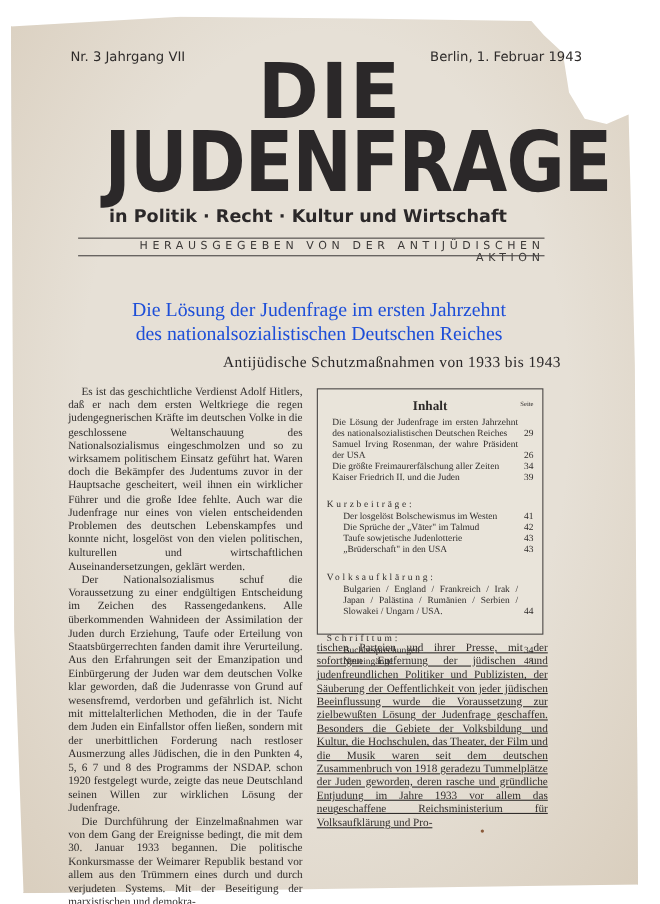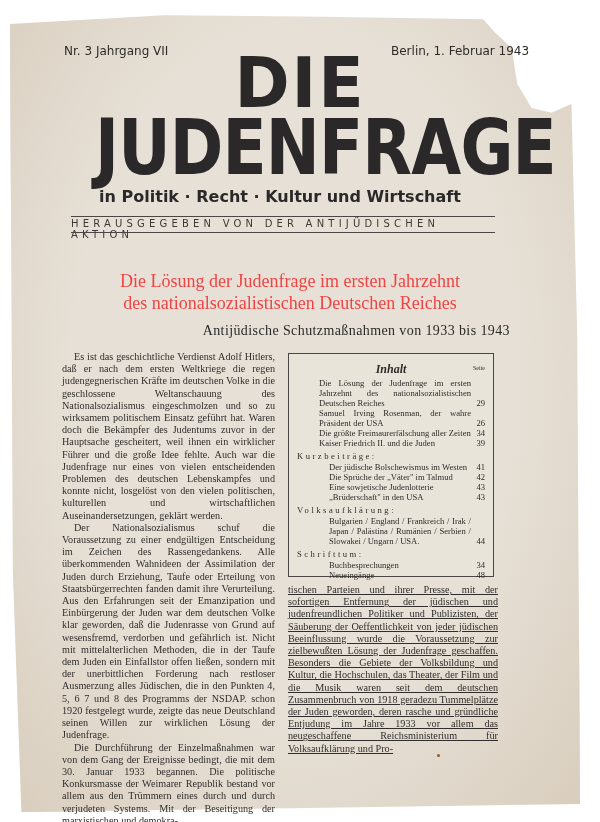--- a/index.html
+++ b/index.html
@@ -8,36 +8,36 @@
     clip-path:polygon(0 1.5%,27% 0.4%,55% 0.6%,83% 0.9%,85% 2.5%,88% 4.5%,89% 9%,91.5% 12%,95% 12.6%,98.5% 11.5%,99.5% 40%,100% 99%,2% 100%,0.5% 70%);
     box-shadow:0 1px 3px rgba(0,0,0,.25);}
   .page:before{content:"";position:absolute;inset:0;background:radial-gradient(ellipse at 50% 45%,rgba(255,255,255,0) 55%,rgba(170,140,100,.22) 100%);}
   .masthead-meta{position:absolute;top:44px;font-family:"DejaVu Sans",sans-serif;font-size:12px;color:#2e2b2a;}
   .meta-left{left:64px;}
   .meta-right{left:391px;}
   .title-die{position:absolute;left:50px;width:500px;top:48px;text-align:center;font-family:"DejaVu Sans",sans-serif;font-weight:bold;font-size:70px;letter-spacing:2px;line-height:70px;color:#2b2829;transform:scaleX(.95);}
   .title-main{position:absolute;left:62px;width:440px;top:108px;text-align:center;font-family:"DejaVu Sans",sans-serif;font-weight:bold;font-size:76px;line-height:80px;letter-spacing:-1px;color:#2b2829;transform:scaleX(.85);transform-origin:center;}
   .subtitle{position:absolute;left:60px;width:440px;top:187px;text-align:center;font-family:"DejaVu Sans",sans-serif;font-weight:bold;font-size:16px;color:#2b2829;}
   .rule{position:absolute;left:71px;width:424px;height:1px;background:#4a4645;}
-  .publisher{position:absolute;left:71px;width:424px;top:218px;text-align:left;font-family:"DejaVu Sans",sans-serif;font-size:10px;letter-spacing:4.2px;color:#3b3837;}
-  .headline{position:absolute;left:70px;width:440px;top:270px;text-align:center;font-size:18px;line-height:22px;color:#ef4444;}
+  .publisher{position:absolute;left:71px;width:424px;top:218px;text-align:right;font-family:"DejaVu Sans",sans-serif;font-size:10px;letter-spacing:4.2px;color:#3b3837;}
+  .headline{position:absolute;left:70px;width:440px;top:270px;text-align:center;font-size:18px;line-height:22px;color:#1d4ed8;}
   .subheadline{position:absolute;left:70px;width:440px;top:323px;text-align:right;font-size:14px;font-weight:normal;letter-spacing:.4px;color:#2b2829;}
   .col{position:absolute;font-size:10.2px;line-height:12.2px;text-align:justify;color:#302d2c;}
   .col p{margin:0;text-indent:12px;}
   .col-left{left:62px;top:351px;width:213px;}
   .col-right{left:288px;top:584px;width:210px;text-decoration:underline;}
   .toc{position:absolute;left:288px;top:353px;width:204px;height:222px;border:1.5px solid #4a4645;background:#e9e4da;}
   .toc-head{position:relative;height:22px;}
-  .toc-title{position:absolute;left:0;right:0;top:8px;text-align:center;font-weight:bold;font-size:12px;font-style:italic;}
+  .toc-title{position:absolute;left:0;right:0;top:8px;text-align:center;font-weight:bold;font-size:12px;}
   .toc-seite{position:absolute;right:8px;top:11px;font-size:6px;}
   .toc-list{padding:2px 8px 0 13px;font-size:8.6px;line-height:10px;}
   .toc-item{display:flex;align-items:flex-end;}
-  .toc-item .txt{flex:1;text-align:justify;margin-left:17px;}
+  .toc-item .txt{flex:1;text-align:justify;}
   .toc-item .pg{width:14px;text-align:right;}
-  .toc-sec{font-size:8.6px;letter-spacing:2.5px;margin:3px 0 1px -5px;}
+  .toc-sec{font-size:8.6px;letter-spacing:2.5px;margin:15px 0 1px -5px;}
   .toc-sub{padding-left:10px;}
   .speck{position:absolute;width:3px;height:3px;border-radius:50%;background:#8a5a3a;}
 </style>
 </head>
 <body>
 
 <div class="page"></div>
 
 <div class="masthead-meta meta-left">Nr. 3 Jahrgang VII</div>
 <div class="masthead-meta meta-right">Berlin, 1. Februar 1943</div>
@@ -80,29 +80,29 @@
         <span class="txt">Die größte Freimaurerfälschung aller Zeiten</span>
         <span class="pg">34</span>
       </div>
     <div class="toc-item">
         <span class="txt">Kaiser Friedrich II. und die Juden</span>
         <span class="pg">39</span>
       </div>
 
     <div class="toc-sec">Kurzbeiträge:</div>
     <div class="toc-item toc-sub">
-        <span class="txt">Der jüdische Bolschewismus im Westen</span>
+        <span class="txt">Der losgelöst Bolschewismus im Westen</span>
         <span class="pg">41</span>
       </div>
     <div class="toc-item toc-sub">
         <span class="txt">Die Sprüche der „Väter" im Talmud</span>
         <span class="pg">42</span>
       </div>
     <div class="toc-item toc-sub">
-        <span class="txt">Eine sowjetische Judenlotterie</span>
+        <span class="txt">Taufe sowjetische Judenlotterie</span>
         <span class="pg">43</span>
       </div>
     <div class="toc-item toc-sub">
         <span class="txt">„Brüderschaft" in den USA</span>
         <span class="pg">43</span>
       </div>
 
     <div class="toc-sec">Volksaufklärung:</div>
     <div class="toc-item toc-sub">
         <span class="txt">Bulgarien / England / Frankreich / Irak / Japan / Palästina / Rumänien / Serbien / Slowakei / Ungarn / USA.</span>

